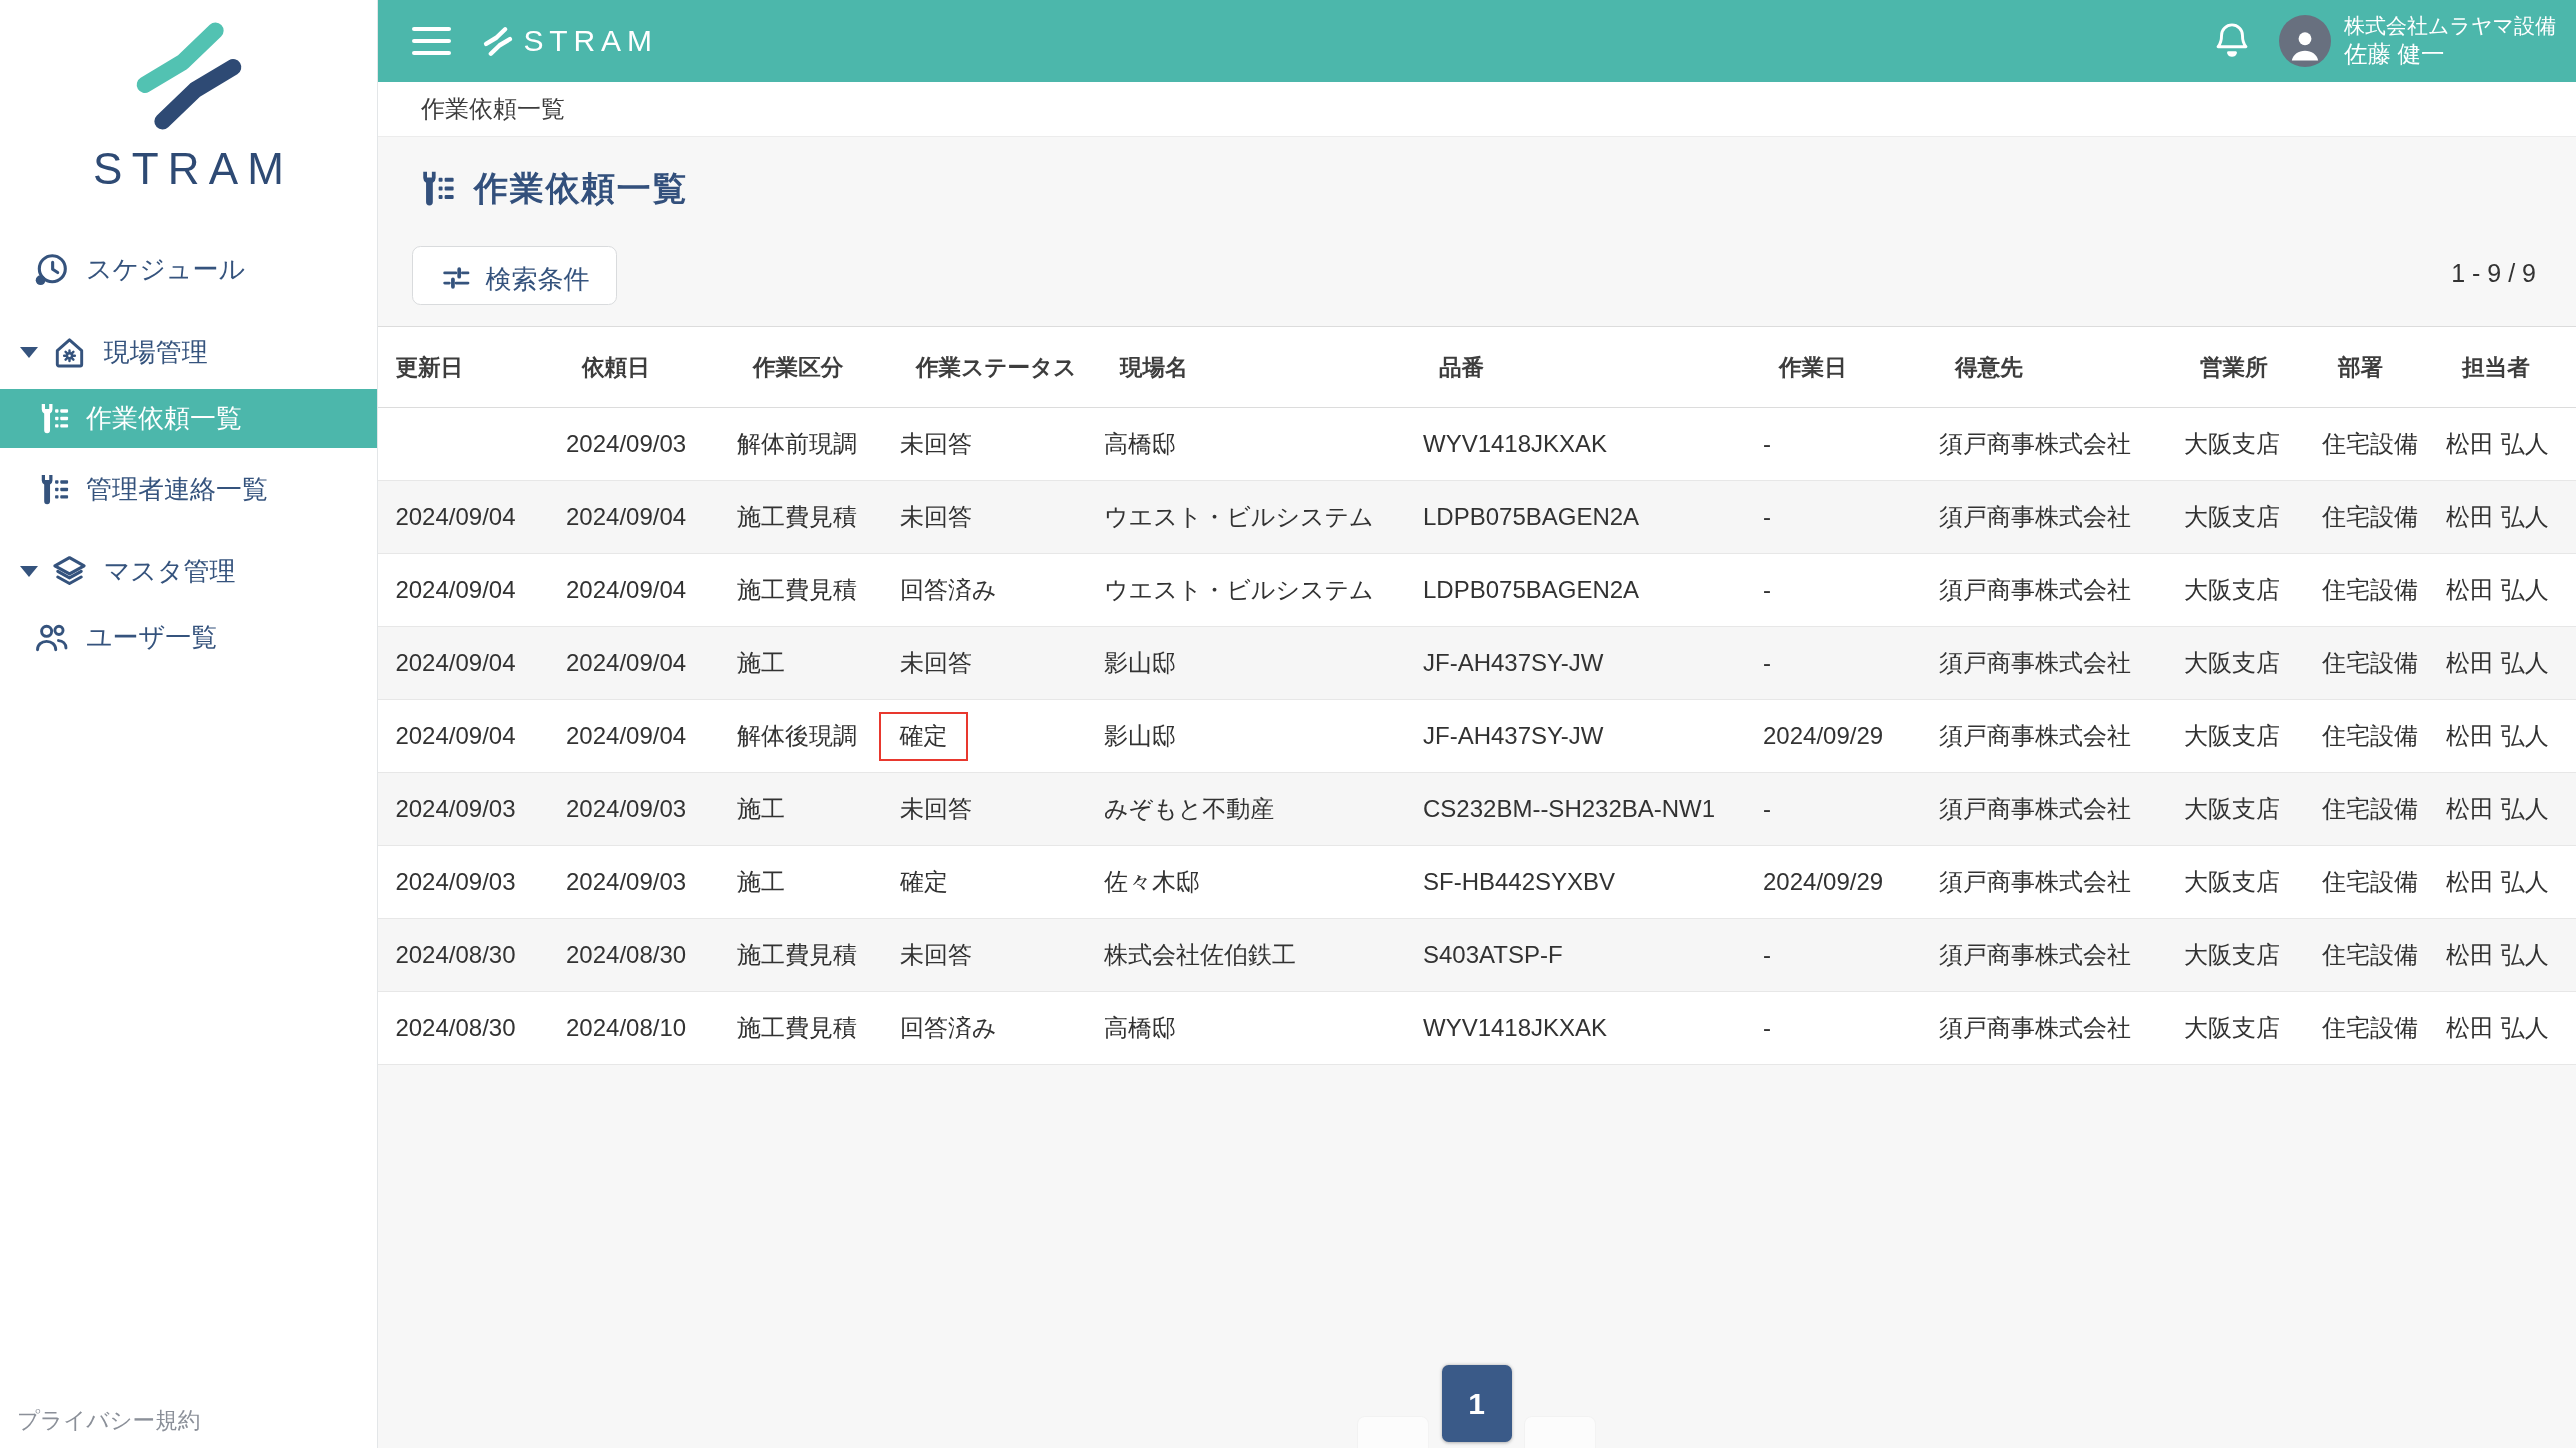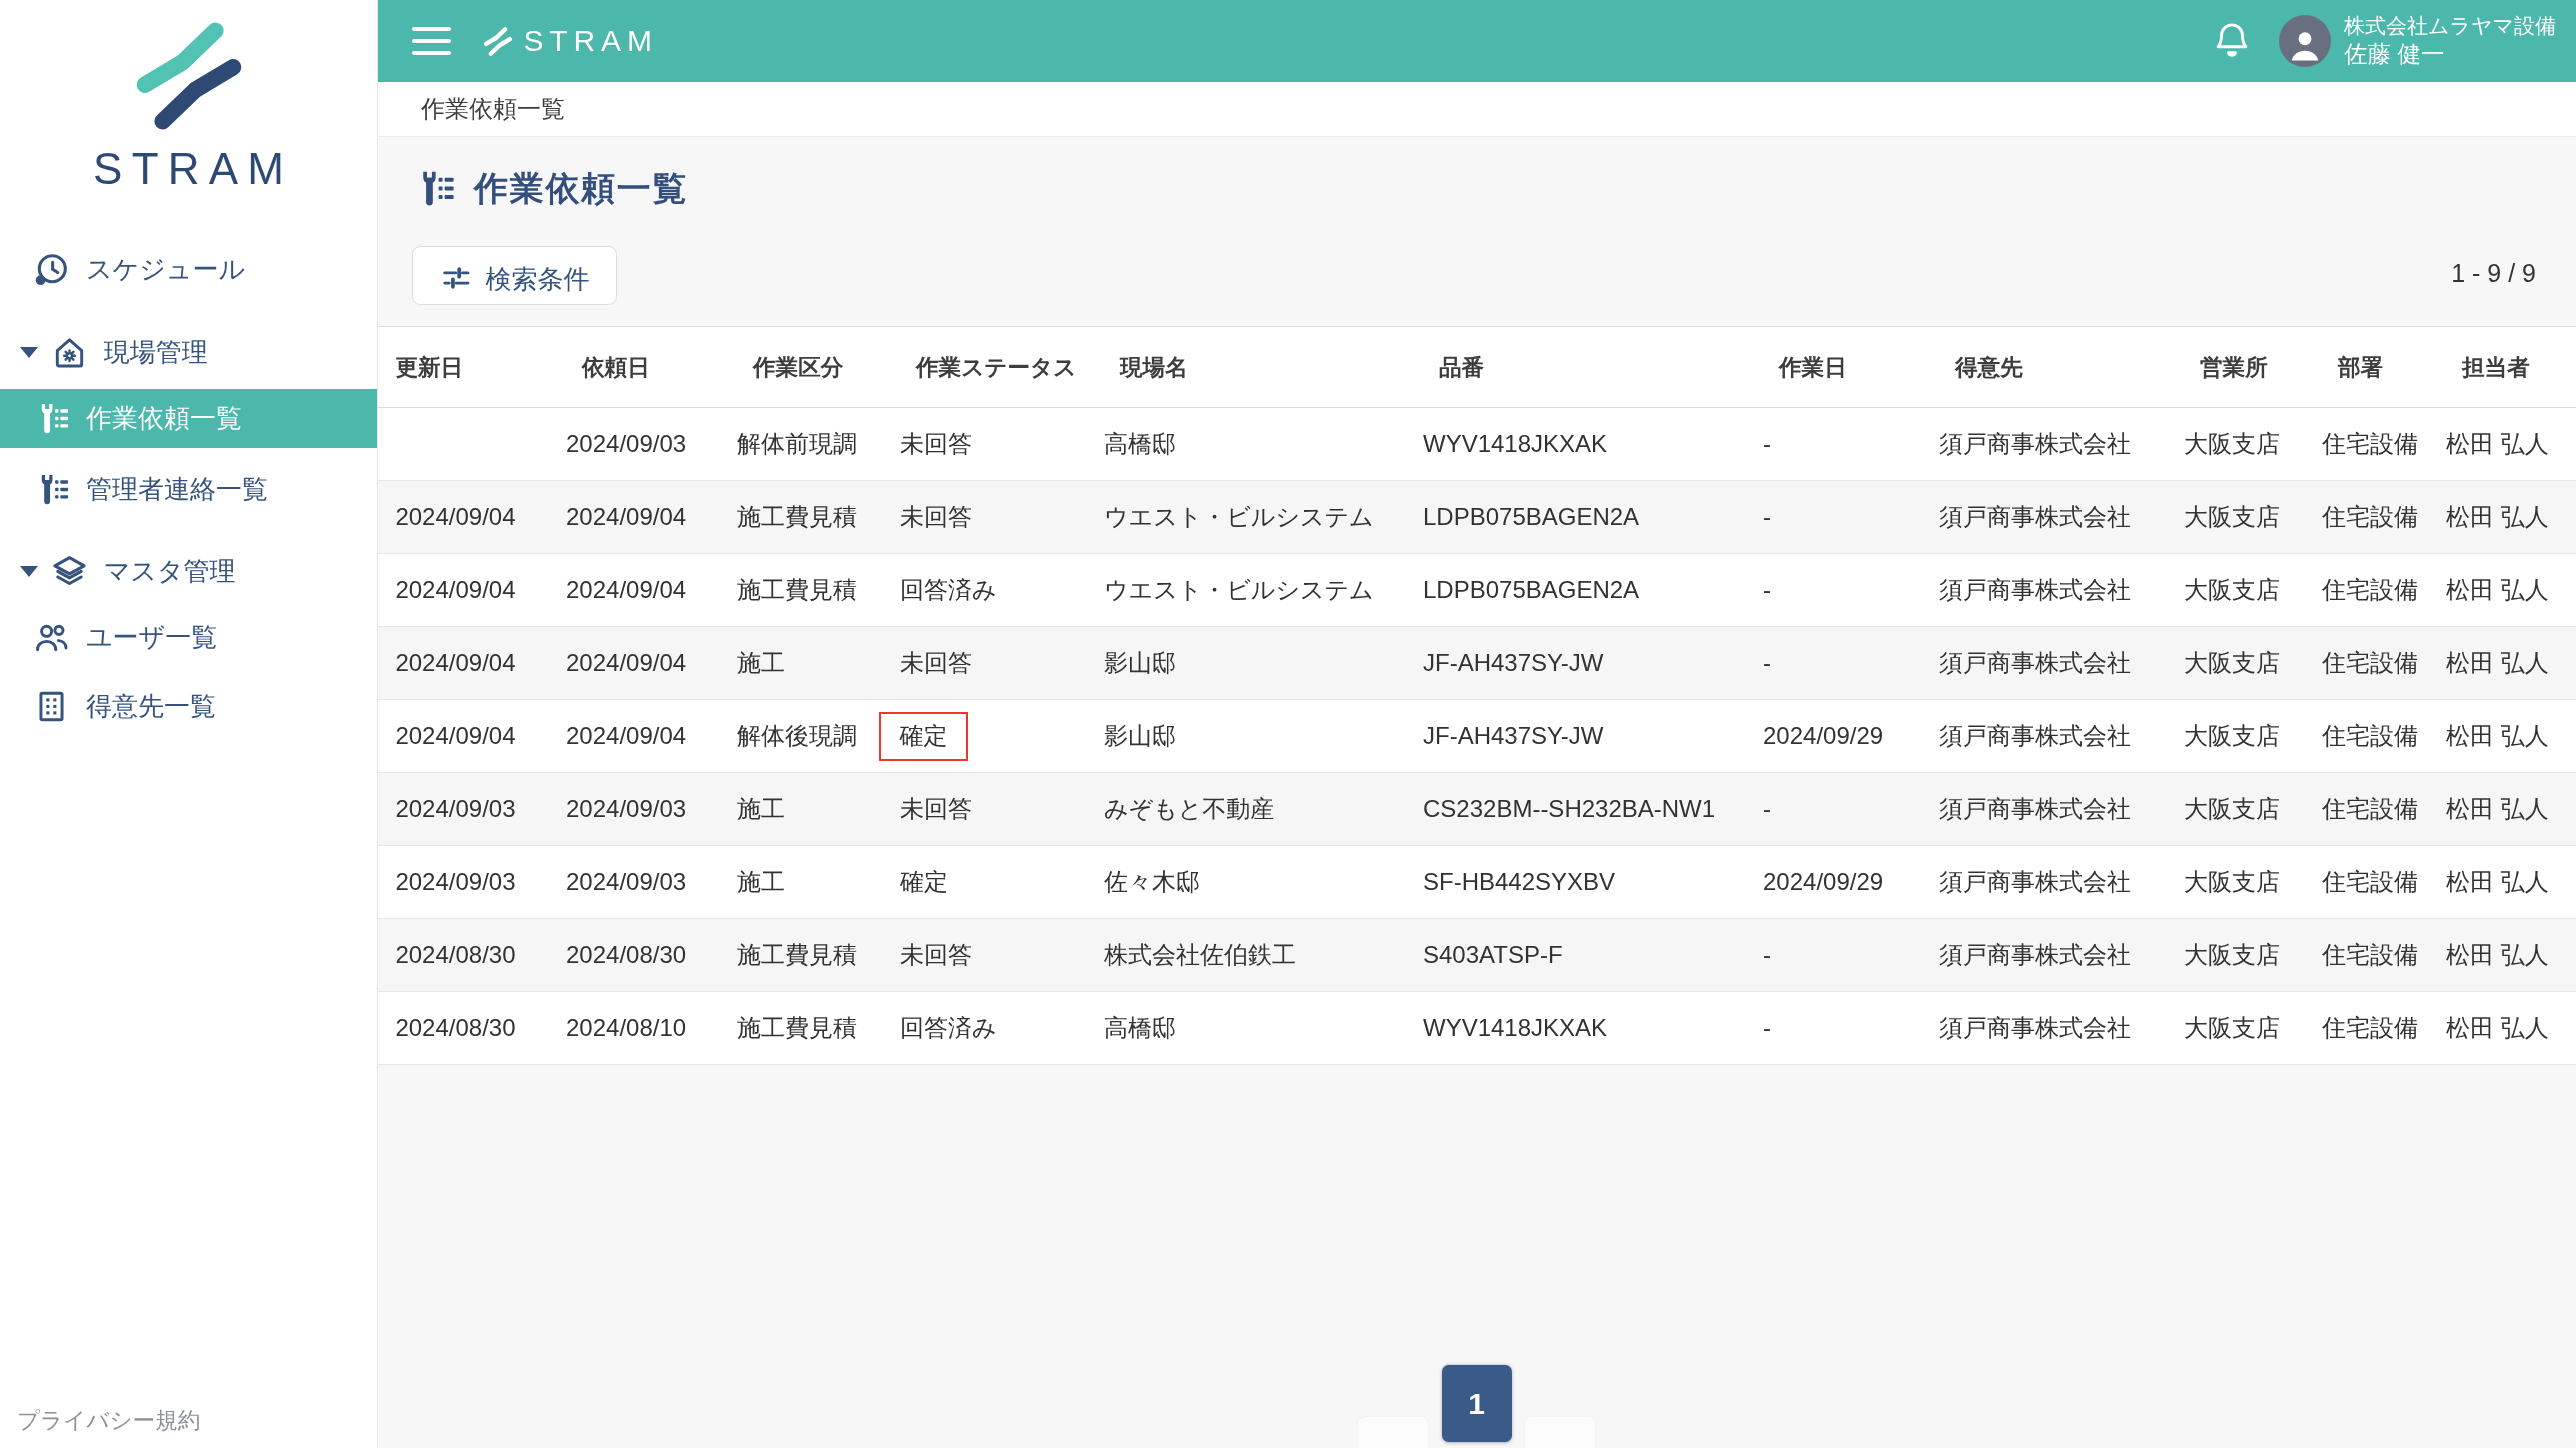--- a/index.html
+++ b/index.html
@@ -187,36 +187,20 @@
           <span class="icn" data-name="users-icon">
             <svg viewBox="0 0 24 24" fill="none" stroke="currentColor" stroke-width="1.8" stroke-linecap="round" stroke-linejoin="round">
               <circle cx="9" cy="8.2" r="3.1"></circle>
               <path d="M3.4 19.5c0-3.1 2.5-5.1 5.6-5.1s5.6 2 5.6 5.1"></path>
               <circle cx="16.6" cy="7.6" r="2.5"></circle>
               <path d="M16.3 13.9c2.6.2 4.6 2 4.6 4.6"></path>
             </svg>
           </span>
           <span class="lbl" data-name="sidebar-item-label">ユーザ一覧</span>
         </div>
-        <div class="nav-item sub" data-name="sidebar-item-clients">
-          <span class="icn" data-name="building-icon">
-            <svg viewBox="0 0 24 24" fill="none" stroke="currentColor" stroke-width="1.8" stroke-linejoin="round">
-              <rect x="5.5" y="3.8" width="13" height="16.4" rx="0.8"></rect>
-              <g fill="currentColor" stroke="none">
-                <rect x="8.8" y="7" width="1.9" height="1.9"></rect>
-                <rect x="13.1" y="7" width="1.9" height="1.9"></rect>
-                <rect x="8.8" y="11" width="1.9" height="1.9"></rect>
-                <rect x="13.1" y="11" width="1.9" height="1.9"></rect>
-                <rect x="8.8" y="15" width="1.9" height="1.9"></rect>
-                <rect x="13.1" y="15" width="1.9" height="1.9"></rect>
-              </g>
-            </svg>
-          </span>
-          <span class="lbl" data-name="sidebar-item-label">得意先一覧</span>
-        </div>
       </nav>
     <div class="privacy" data-name="privacy-policy-link">プライバシー規約</div>
   </aside>
 
   <div class="main" data-name="main-area">
 
     <header class="topbar" data-name="topbar">
       <button class="hamburger" data-name="hamburger-menu-icon">
         <span></span>
           <span></span>

